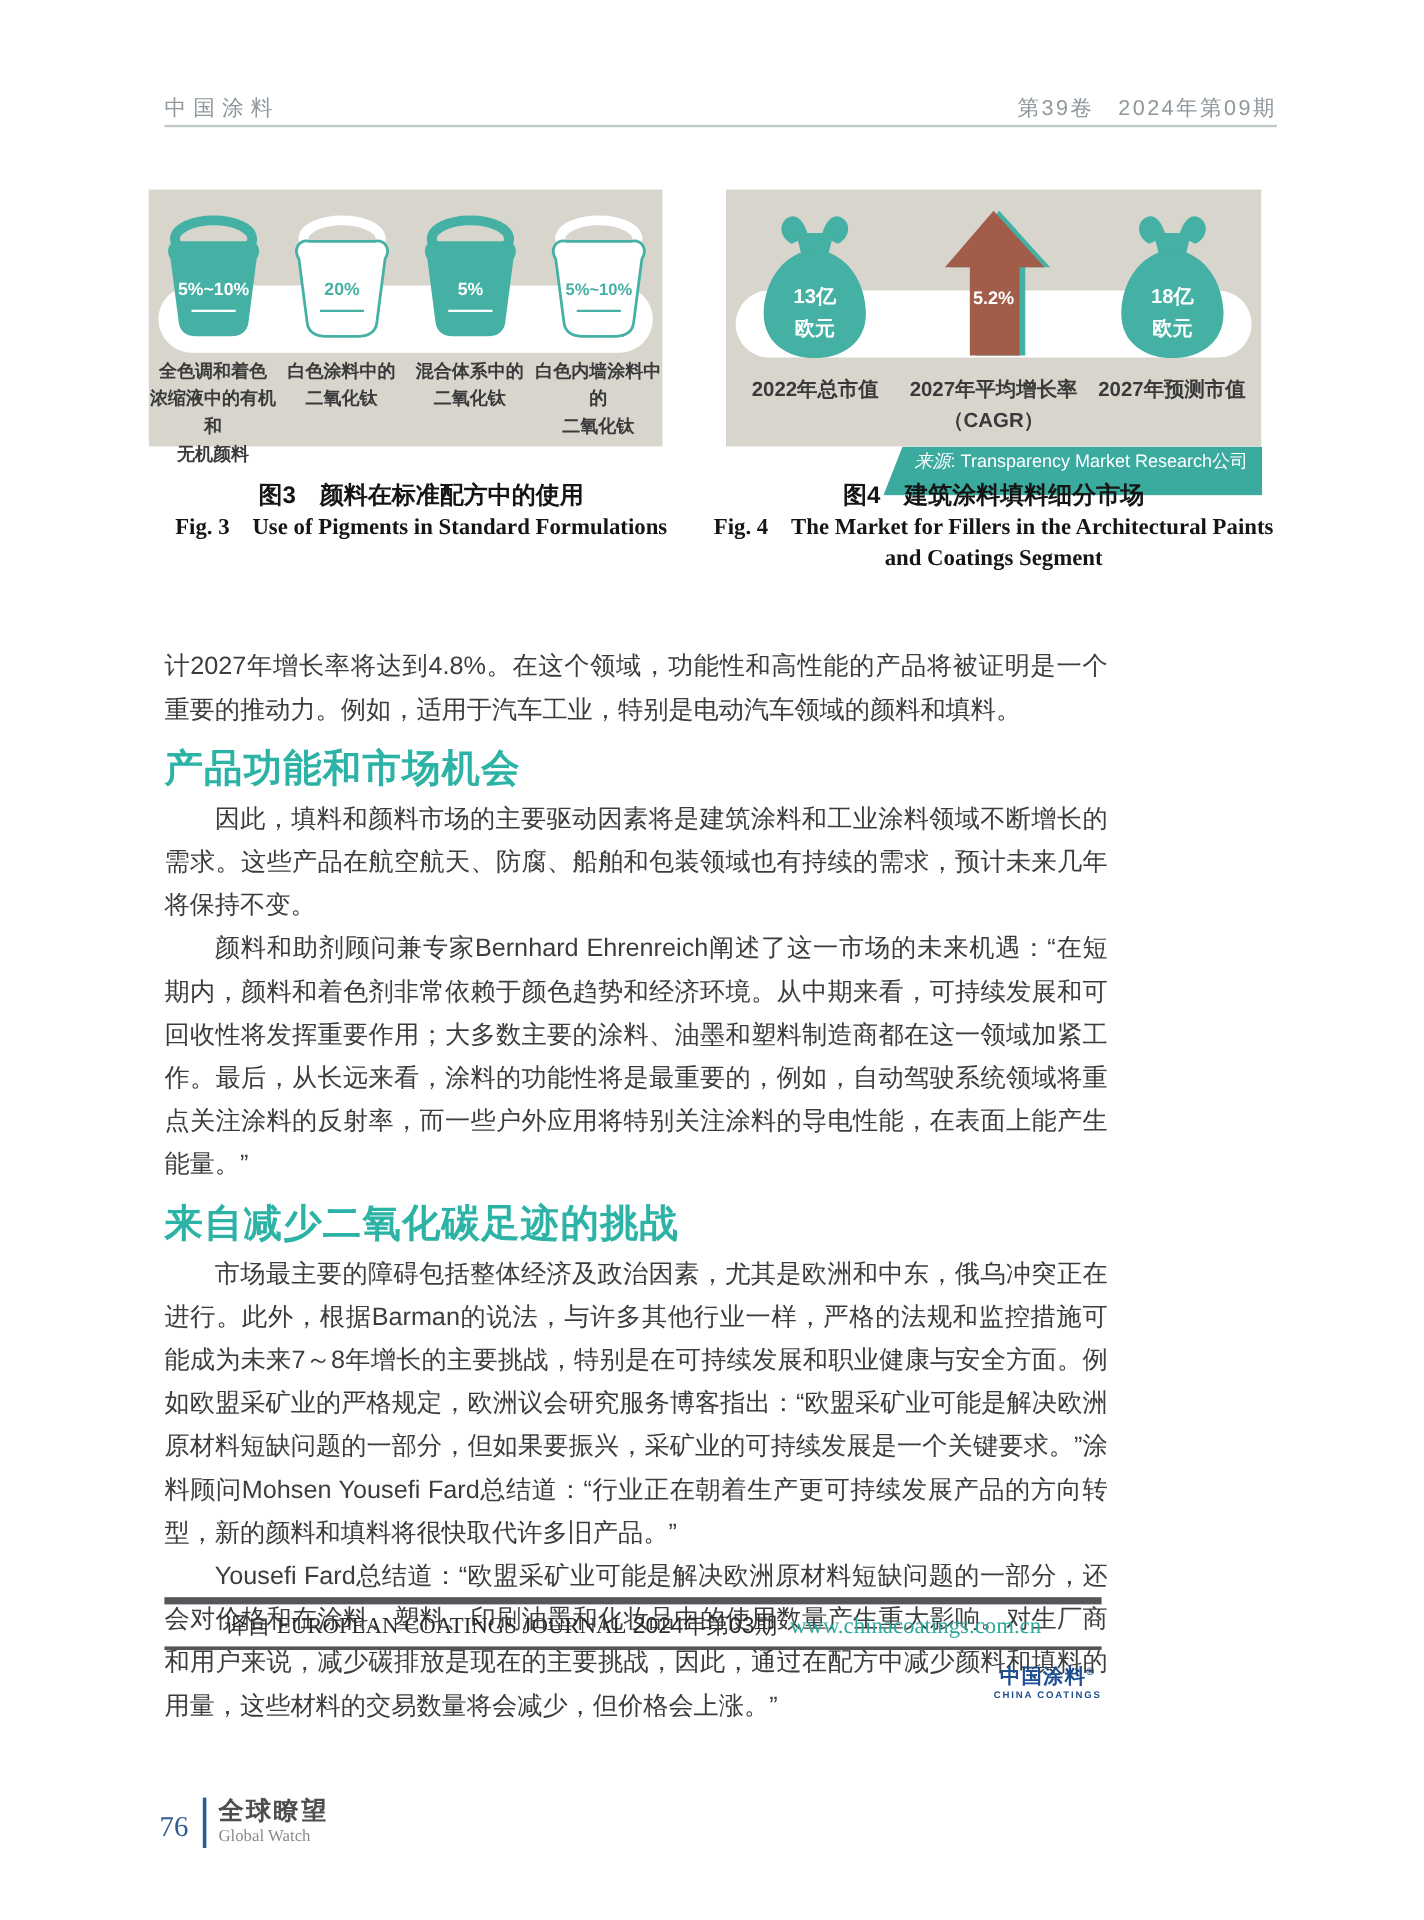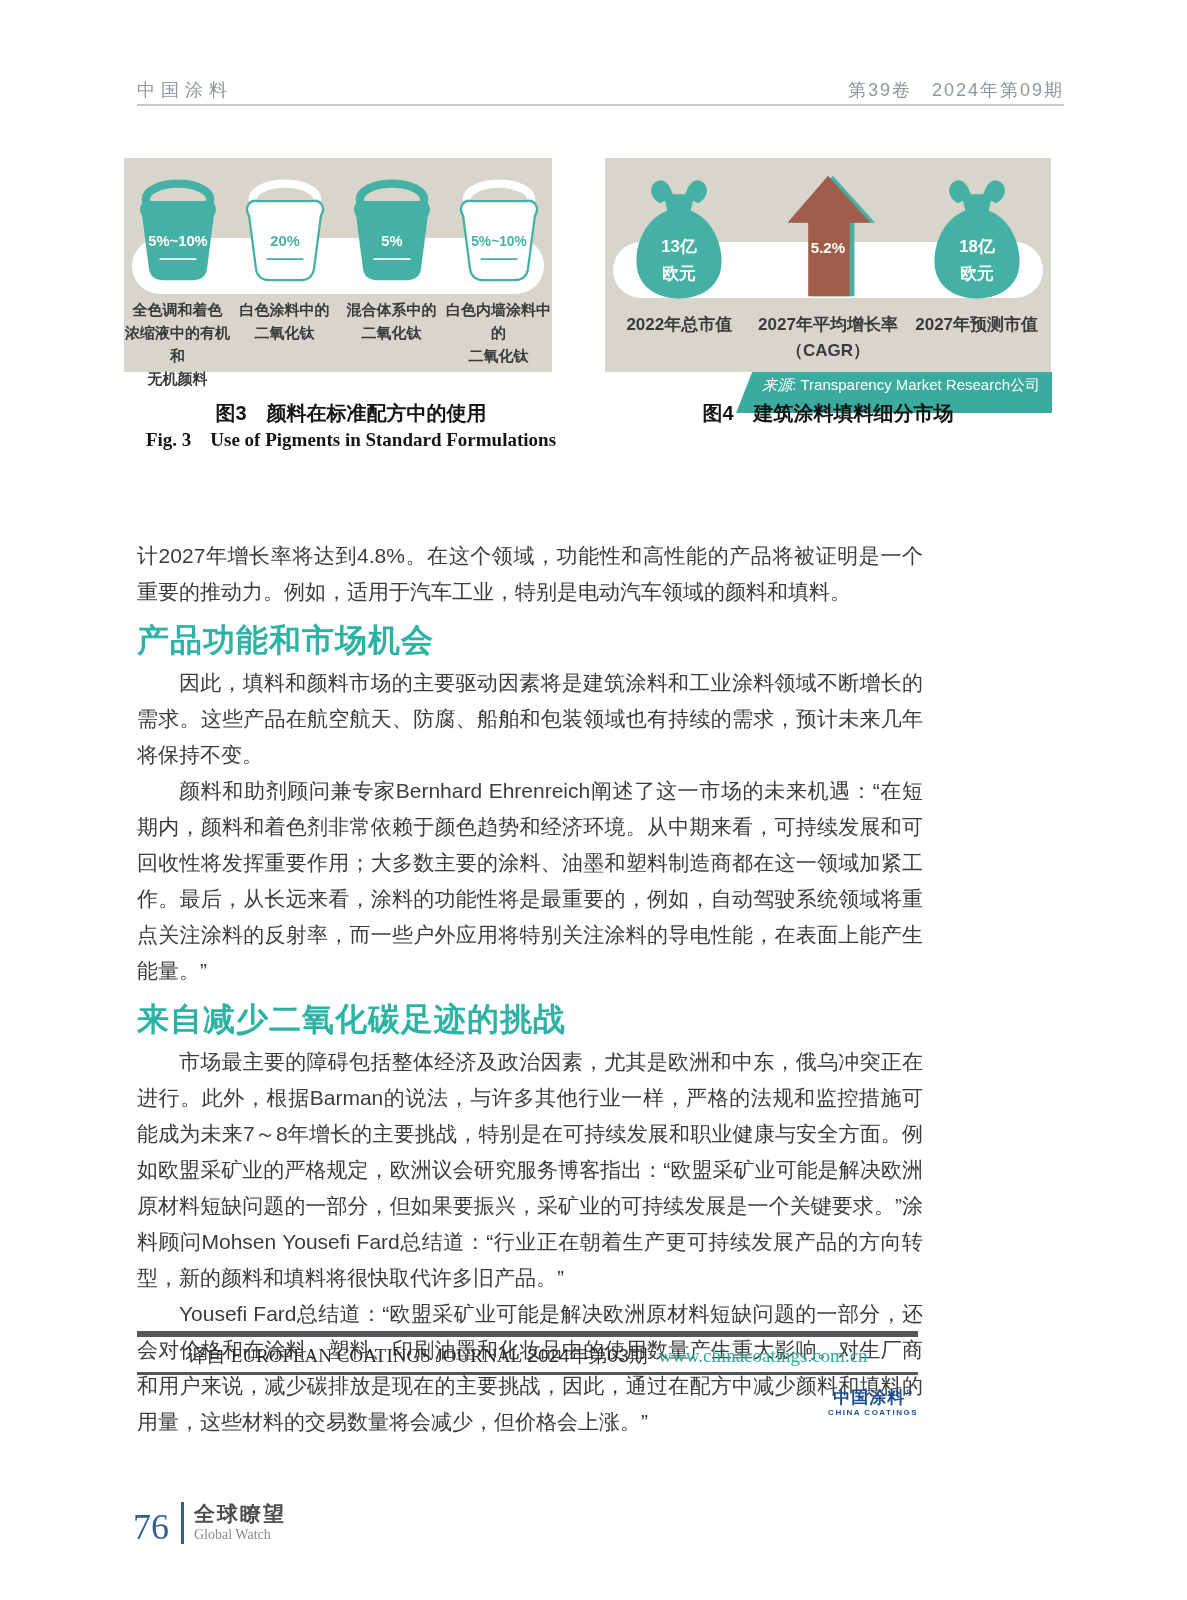--- a/index.html
+++ b/index.html
@@ -56,21 +56,21 @@
   .tline .url{color:#2fa89c;font-family:"Liberation Serif","DejaVu Serif",serif;}
   .tbar2{position:absolute;left:137px;top:1372px;width:781px;height:3px;background:#545659;}
   .logo-wrap{position:absolute;left:137px;top:1384px;width:781px;display:flex;justify-content:flex-end;}
   .logo{ text-align:center;color:#1c4e91;}
   .logo .cn{font-size:17px;font-weight:bold;letter-spacing:1px;line-height:18px;}
   .logo .reg{font-size:9px;vertical-align:super;}
   .logo .en{font-size:8px;letter-spacing:1.5px;font-weight:bold;line-height:11px;}
 
   
   .pgblock{position:absolute;left:133px;top:1498px;display:flex;align-items:center;}
-  .pgnum{font-family:"Liberation Serif","DejaVu Serif",serif;font-size:36px;color:#2f5e92;margin-top:8px;}
+  .pgnum{font-family:"Liberation Serif","DejaVu Serif",serif;font-size:24px;color:#2f5e92;margin-top:8px;}
   .pgbar{width:3px;height:42px;background:#2f5e92;margin:0 10px 0 12px;}
   .pgcol .cn{font-size:21px;font-weight:bold;color:#4d4d4d;letter-spacing:2px;line-height:24px;}
   .pgcol .en{font-size:14px;color:#8a8a8a;font-family:"Liberation Serif","DejaVu Serif",serif;line-height:18px;}
 
   svg text{font-family:"Liberation Sans","DejaVu Sans",sans-serif;font-weight:bold;}
 </style>
 </head>
 <body>
 
 <div class="page">
@@ -171,20 +171,21 @@
   </div>
 
   <div class="src-banner"><span class="kai">来源</span><span>: Transparency Market Research公司</span></div>
 
   <div class="cap c3">
     <div class="cn">图3　颜料在标准配方中的使用</div>
     <div class="en">Fig. 3　Use of Pigments in Standard Formulations</div>
   </div>
   <div class="cap c4">
     <div class="cn">图4　建筑涂料填料细分市场</div>
+    <div class="en">Fig. 4　The Market for Fillers in the Architectural Paints and Coatings Segment</div>
   </div>
 
   <div class="body-block">
     <p class="noindent">计2027年增长率将达到4.8%。在这个领域，功能性和高性能的产品将被证明是一个重要的推动力。例如，适用于汽车工业，特别是电动汽车领域的颜料和填料。</p>
     <div class="sect">产品功能和市场机会</div>
     <p>因此，填料和颜料市场的主要驱动因素将是建筑涂料和工业涂料领域不断增长的需求。这些产品在航空航天、防腐、船舶和包装领域也有持续的需求，预计未来几年将保持不变。</p>
     <p>颜料和助剂顾问兼专家Bernhard Ehrenreich阐述了这一市场的未来机遇：“在短期内，颜料和着色剂非常依赖于颜色趋势和经济环境。从中期来看，可持续发展和可回收性将发挥重要作用；大多数主要的涂料、油墨和塑料制造商都在这一领域加紧工作。最后，从长远来看，涂料的功能性将是最重要的，例如，自动驾驶系统领域将重点关注涂料的反射率，而一些户外应用将特别关注涂料的导电性能，在表面上能产生能量。”</p>
     <div class="sect">来自减少二氧化碳足迹的挑战</div>
     <p>市场最主要的障碍包括整体经济及政治因素，尤其是欧洲和中东，俄乌冲突正在进行。此外，根据Barman的说法，与许多其他行业一样，严格的法规和监控措施可能成为未来7～8年增长的主要挑战，特别是在可持续发展和职业健康与安全方面。例如欧盟采矿业的严格规定，欧洲议会研究服务博客指出：“欧盟采矿业可能是解决欧洲原材料短缺问题的一部分，但如果要振兴，采矿业的可持续发展是一个关键要求。”涂料顾问Mohsen Yousefi Fard总结道：“行业正在朝着生产更可持续发展产品的方向转型，新的颜料和填料将很快取代许多旧产品。”</p>
     <p>Yousefi Fard总结道：“欧盟采矿业可能是解决欧洲原材料短缺问题的一部分，还会对价格和在涂料、塑料、印刷油墨和化妆品中的使用数量产生重大影响。对生厂商和用户来说，减少碳排放是现在的主要挑战，因此，通过在配方中减少颜料和填料的用量，这些材料的交易数量将会减少，但价格会上涨。”</p>

